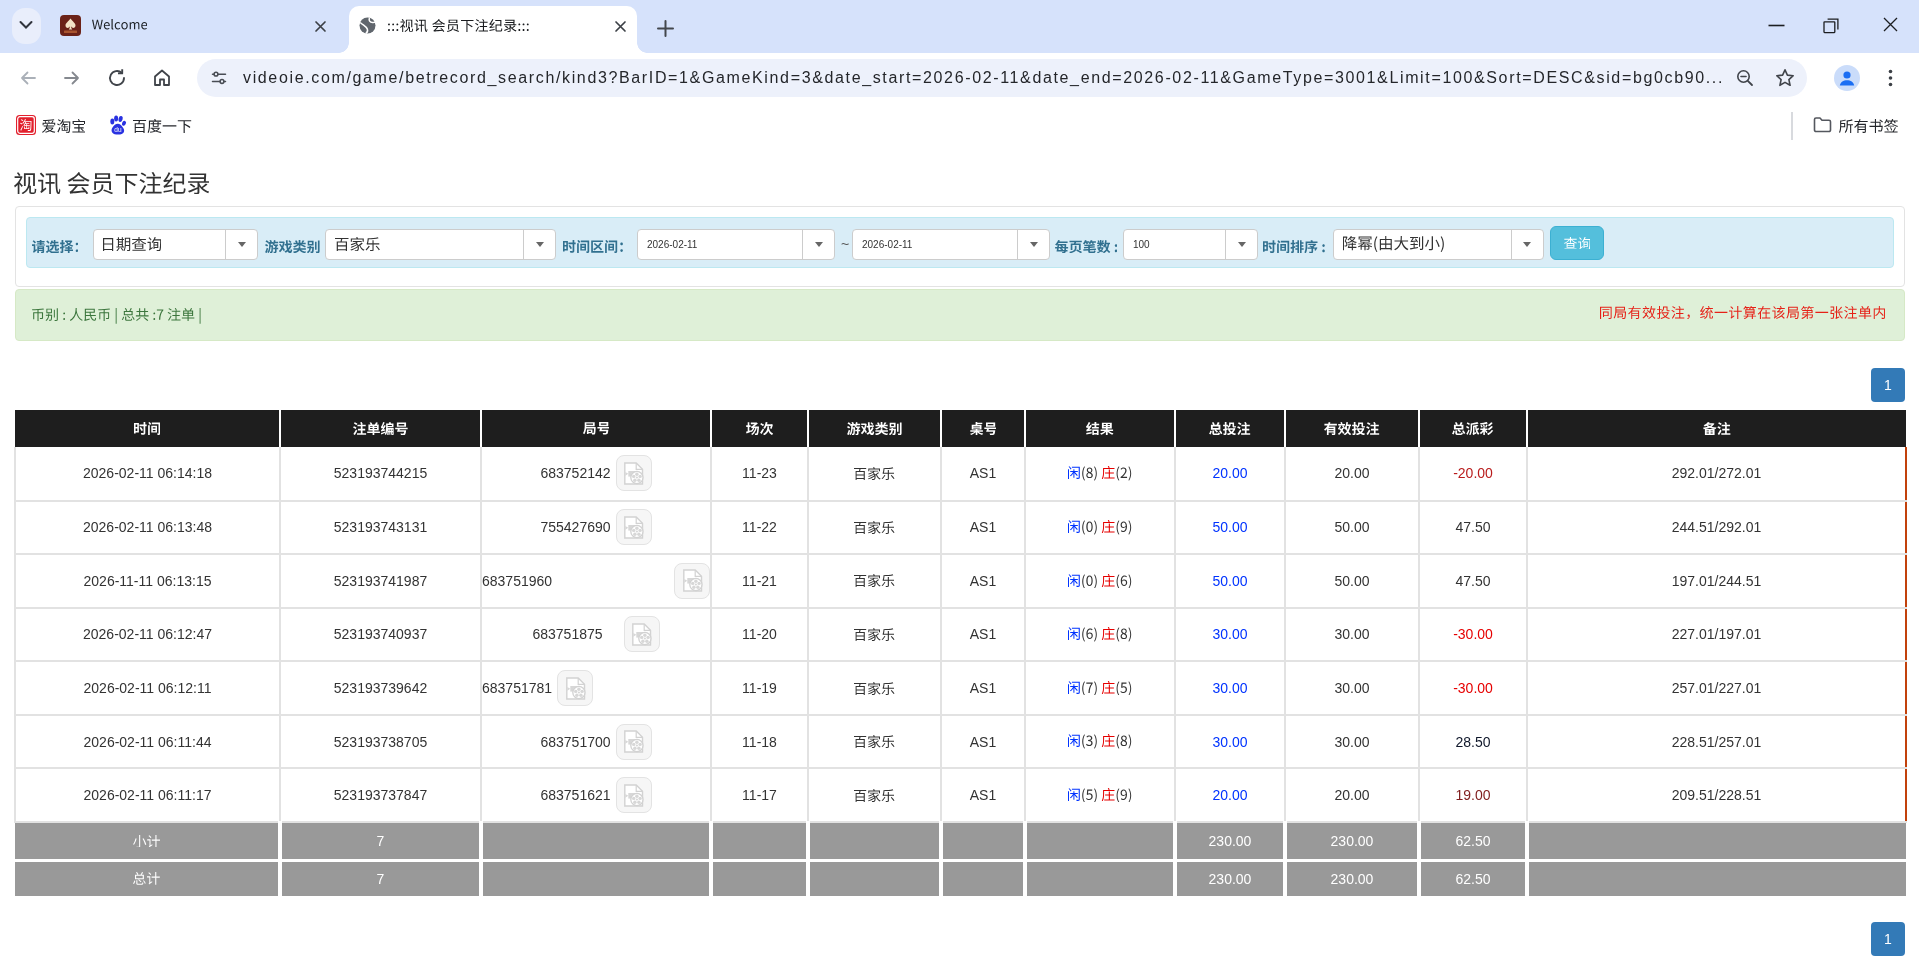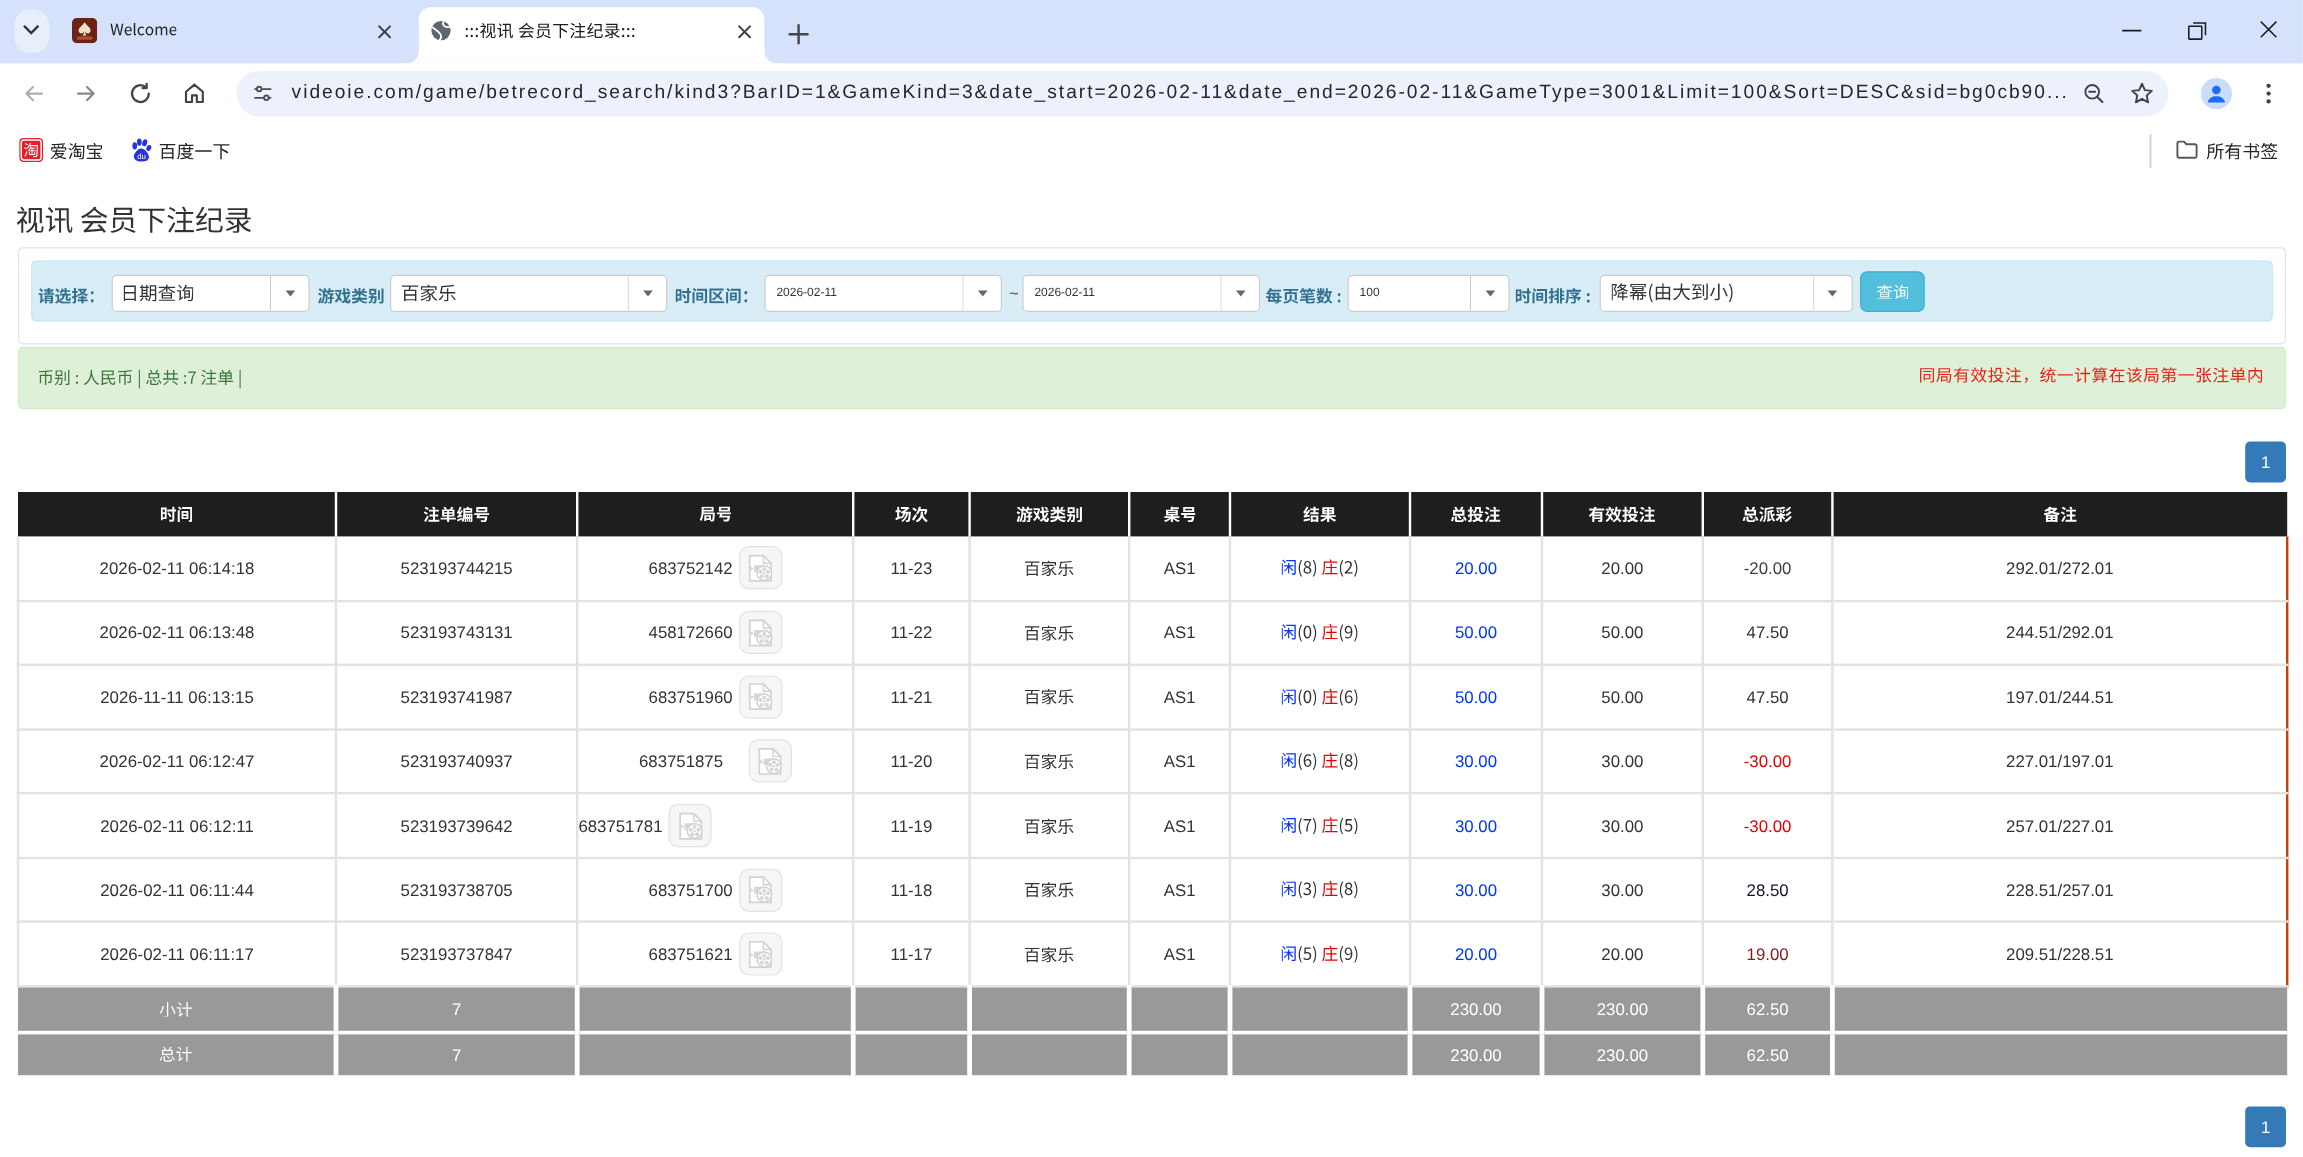--- a/index.html
+++ b/index.html
@@ -361,29 +361,29 @@
           <div class="cellsvg">
             <svg width="63.2" height="14.6" viewBox="1.1 -11.9 63.2 14.6">
               <path fill="#0033ff" d="M1.1 -8.6V1.1H2.1V-8.6ZM1.7 -11.1C2.4 -10.4 3.3 -9.3 3.7 -8.5L4.6 -9.1C4.1 -9.8 3.2 -10.9 2.5 -11.6ZM5.0 -11.2V-10.2H11.8V-0.4C11.8 -0.2 11.8 -0.1 11.5 -0.1C11.2 -0.1 10.3 -0.0 9.3 -0.1C9.5 0.2 9.6 0.7 9.7 1.0C10.9 1.0 11.8 1.0 12.2 0.8C12.7 0.6 12.9 0.3 12.9 -0.4V-11.2ZM6.5 -8.7V-6.8H3.3V-5.9H6.1C5.3 -4.4 4.2 -3.1 3.0 -2.3C3.2 -2.2 3.5 -1.8 3.6 -1.6C4.7 -2.3 5.8 -3.6 6.5 -5.0V-0.1H7.5V-5.0C8.5 -3.9 9.5 -2.8 10.1 -1.9L10.8 -2.6C10.2 -3.5 9.0 -4.8 7.9 -5.9H10.9V-6.8H7.5V-8.7Z"></path>
               <path fill="#333" d="M17.3 2.7 18.1 2.4C16.9 0.4 16.4 -2.0 16.4 -4.4C16.4 -6.7 16.9 -9.1 18.1 -11.1L17.3 -11.5C16.1 -9.4 15.3 -7.1 15.3 -4.4C15.3 -1.6 16.1 0.7 17.3 2.7ZM22.7 0.2C24.6 0.2 25.9 -1.0 25.9 -2.5C25.9 -3.9 25.0 -4.6 24.1 -5.2V-5.2C24.7 -5.7 25.5 -6.6 25.5 -7.7C25.5 -9.3 24.4 -10.4 22.7 -10.4C21.1 -10.4 19.9 -9.4 19.9 -7.8C19.9 -6.7 20.5 -6.0 21.3 -5.4V-5.4C20.3 -4.9 19.4 -3.9 19.4 -2.5C19.4 -1.0 20.7 0.2 22.7 0.2ZM23.4 -5.6C22.1 -6.0 21.0 -6.6 21.0 -7.8C21.0 -8.8 21.7 -9.5 22.7 -9.5C23.8 -9.5 24.4 -8.7 24.4 -7.6C24.4 -6.9 24.0 -6.2 23.4 -5.6ZM22.7 -0.8C21.4 -0.8 20.5 -1.6 20.5 -2.7C20.5 -3.6 21.1 -4.5 21.9 -5.0C23.4 -4.4 24.6 -3.9 24.6 -2.5C24.6 -1.5 23.9 -0.8 22.7 -0.8ZM27.9 2.7C29.2 0.7 29.9 -1.6 29.9 -4.4C29.9 -7.1 29.2 -9.4 27.9 -11.5L27.1 -11.1C28.3 -9.1 28.9 -6.7 28.9 -4.4C28.9 -2.0 28.3 0.4 27.1 2.4ZM51.7 2.7 52.5 2.4C51.3 0.4 50.7 -2.0 50.7 -4.4C50.7 -6.7 51.3 -9.1 52.5 -11.1L51.7 -11.5C50.4 -9.4 49.7 -7.1 49.7 -4.4C49.7 -1.6 50.4 0.7 51.7 2.7ZM53.7 0.0H60.2V-1.1H57.3C56.8 -1.1 56.2 -1.1 55.6 -1.0C58.1 -3.3 59.7 -5.4 59.7 -7.4C59.7 -9.3 58.5 -10.4 56.7 -10.4C55.4 -10.4 54.5 -9.9 53.7 -8.9L54.4 -8.2C55.0 -8.9 55.7 -9.4 56.5 -9.4C57.8 -9.4 58.4 -8.6 58.4 -7.4C58.4 -5.6 56.9 -3.6 53.7 -0.8ZM62.3 2.7C63.5 0.7 64.3 -1.6 64.3 -4.4C64.3 -7.1 63.5 -9.4 62.3 -11.5L61.5 -11.1C62.7 -9.1 63.3 -6.7 63.3 -4.4C63.3 -2.0 62.7 0.4 61.5 2.4Z"></path>
               <path fill="#e60000" d="M41.9 -8.4V-5.5H38.2V-4.5H41.9V-0.3H37.3V0.7H47.7V-0.3H43.0V-4.5H47.0V-5.5H43.0V-8.4ZM40.9 -11.6C41.3 -11.0 41.6 -10.3 41.7 -9.9H36.2V-6.2C36.2 -4.2 36.1 -1.3 34.9 0.8C35.2 0.8 35.7 1.1 35.9 1.2C37.0 -0.9 37.2 -4.0 37.2 -6.2V-8.9H47.6V-9.9H42.0L42.8 -10.1C42.7 -10.6 42.3 -11.3 42.0 -11.9Z"></path>
             </svg>
           </div>
         </td>
 <td style="color:#0033ff">20.00</td>
         <td>20.00</td>
-        <td style="color:#404040">-20.00</td>
+        <td style="color:#b91c1c">-20.00</td>
         <td>292.01/272.01</td>
       </tr>
       <tr>
         <td>2026-02-11 06:13:48</td>
         <td>523193743131</td>
 <td>
           <div style="display:flex;align-items:center;justify-content:center">
-            <span style="margin-right:5px">458172660</span>
+            <span style="margin-right:5px">755427690</span>
             <span style="width:36px;height:36px;background:#f6f6f6;border:1px solid #e3e3e3;border-radius:8px;display:flex;align-items:center;justify-content:center">
               <svg width="25" height="25" viewBox="0 0 25 25">
 <path d="M3.8 2 H15.2 L21.5 8.3 V23 H3.8 Z" fill="#fff" stroke="#d2d2d2" stroke-width="1.4"></path>
 <path d="M15.2 2 V8.3 H21.5" fill="none" stroke="#d2d2d2" stroke-width="1.2"></path>
 <path d="M7.3 10 H16 V15.6 H7.3 Z" fill="#d7d7d7"></path>
 <path d="M7.3 12.8 L4.3 10.9 V14.7 Z" fill="#d7d7d7"></path>
 <circle cx="15.9" cy="16.5" r="6.1" fill="#fff" stroke="#d2d2d2" stroke-width="1.3"></circle>
 <circle cx="15.9" cy="16.5" r="1.1" fill="#d7d7d7"></circle>
 <circle cx="15.9" cy="13.2" r="1.7" fill="#d7d7d7"></circle>
                 <circle cx="19.1" cy="15.4" r="1.7" fill="#d7d7d7"></circle>
@@ -414,21 +414,21 @@
         </td>
 <td style="color:#0033ff">50.00</td>
         <td>50.00</td>
         <td style="color:#333">47.50</td>
         <td>244.51/292.01</td>
       </tr>
       <tr>
         <td>2026-11-11 06:13:15</td>
         <td>523193741987</td>
 <td>
-          <div style="display:flex;align-items:center;justify-content:center">
+          <div style="display:flex;align-items:center;justify-content:space-between">
             <span style="margin-right:5px">683751960</span>
             <span style="width:36px;height:36px;background:#f6f6f6;border:1px solid #e3e3e3;border-radius:8px;display:flex;align-items:center;justify-content:center">
               <svg width="25" height="25" viewBox="0 0 25 25">
 <path d="M3.8 2 H15.2 L21.5 8.3 V23 H3.8 Z" fill="#fff" stroke="#d2d2d2" stroke-width="1.4"></path>
 <path d="M15.2 2 V8.3 H21.5" fill="none" stroke="#d2d2d2" stroke-width="1.2"></path>
 <path d="M7.3 10 H16 V15.6 H7.3 Z" fill="#d7d7d7"></path>
 <path d="M7.3 12.8 L4.3 10.9 V14.7 Z" fill="#d7d7d7"></path>
 <circle cx="15.9" cy="16.5" r="6.1" fill="#fff" stroke="#d2d2d2" stroke-width="1.3"></circle>
 <circle cx="15.9" cy="16.5" r="1.1" fill="#d7d7d7"></circle>
 <circle cx="15.9" cy="13.2" r="1.7" fill="#d7d7d7"></circle>

